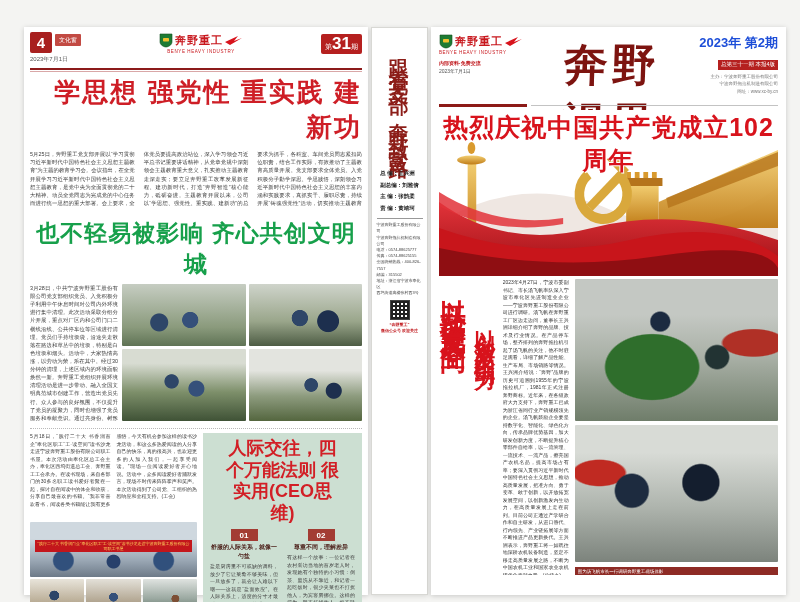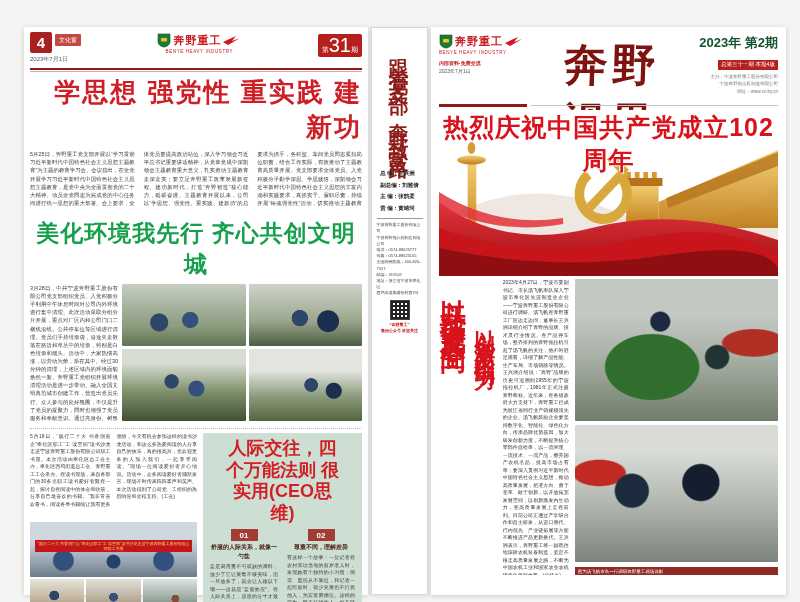--- a/index.html
+++ b/index.html
@@ -18,21 +18,21 @@
   .lp-hl-row { display:flex; align-items:flex-start; gap:3px; }
   .pageno { width:22px; height:21px; background:#a8201f; color:#fff; font-size:15px; font-weight:700;
             display:flex; align-items:center; justify-content:center; border-radius:2px; }
   .lp-tag { background:#c24a43; color:#fff; font-size:6px; padding:1.5px 4px; margin-top:2px; border-radius:1px; }
   .lp-date { font-size:6px; color:#555; margin-top:2px; }
   .logo-block { display:flex; flex-direction:column; align-items:center; margin-top:1px; }
   .logo-row { display:flex; align-items:center; gap:2px; }
   .logo-name { color:#c8171d; font-weight:900; font-size:11px; letter-spacing:1px; }
   .logo-sub { color:#c8171d; font-size:4.5px; letter-spacing:.6px; margin-top:1px; }
   .issue-box { background:#b5201f; color:#fff; padding:1px 4px 2px; border-radius:2px; display:flex; align-items:baseline; margin-top:2px;}
-  .issue-box .sm { font-size:7px; } .issue-box .big { font-size:20px; font-weight:400; line-height:1; }
+  .issue-box .sm { font-size:7px; } .issue-box .big { font-size:17px; font-weight:700; line-height:1; }
   .lp-rule { height:2px; background:#8c1a1a; margin:2px 0 1px; }
   .lp-rule2 { height:1px; background:#d9a7a7; margin-bottom:3px; }
 
   
   .hl-red { text-align:right; color:#ce1e26; font-weight:900; font-size:26px; letter-spacing:2px; margin:2px 0 5px; }
   .cols3 { column-count:3; column-gap:9px; font-size:5.4px; line-height:1.52; text-align:justify;
            color:#3a3a3a; height:64px; overflow:hidden; }
   .hl-green { text-align:center; color:#17a04b; font-weight:900; font-size:23px; letter-spacing:1px; margin:4px 0 4px; }
   .env { display:flex; gap:4px; height:139px; }
   .env-text { width:88px; font-size:5.4px; line-height:1.5; text-align:justify; color:#3a3a3a; overflow:hidden; }
@@ -79,21 +79,21 @@
   .qr-label { font-size:4px; color:#c0181d; font-weight:700; text-align:center; line-height:1.3; white-space:pre-line; }
 
   
   .rp-masthead { display:flex; justify-content:space-between; padding:3px 8px 0; height:72px; }
   .rp-left { width:110px; }
   .rp-note { color:#c0181d; font-size:5px; font-weight:700; margin-top:5px; }
   .rp-date { color:#555; font-size:5px; margin-top:2px; }
   .rp-title { flex:1; text-align:center; font-family:"Liberation Serif",serif; font-weight:900;
               color:#7d1410; font-size:44px; letter-spacing:4px; margin-top:2px; transform:skewX(-2deg); }
   .rp-right { width:104px; text-align:right; }
-  .iss { font-size:13px; font-weight:700; color:#14532d; }
+  .iss { font-size:13px; font-weight:700; color:#1d4ed8; }
   .iss-badge { display:inline-block; background:#b5201f; color:#fff; font-size:5.5px; padding:1.5px 3px; margin:2px 0 3px; }
   .pub { font-size:4.5px; color:#777; line-height:1.7; white-space:pre-line; }
   .rp-rule { position:relative; height:3px; margin:1px 8px 2px; }
   .rp-rule::before { content:""; position:absolute; left:0; top:0; width:26%; height:3px; background:#8c1a17; }
   .rp-rule::after  { content:""; position:absolute; left:27%; right:0; top:1px; height:1px; background:#c3c3c3; }
 
   .banner { margin:3px 8px 2px; height:166px; position:relative; overflow:hidden; background:#fff; }
   .banner-headline { position:relative; z-index:3; text-align:center; font-size:25px; font-weight:900;
       color:#d8131c; letter-spacing:1px; margin-top:1px; text-shadow:1px 1px 0 #fff, -1px -1px 0 #fff; }
   .banner-art { position:absolute; left:0; top:22px; width:100%; height:144px; }
@@ -149,21 +149,21 @@
         <span class="big">31</span>
         <span class="sm">期</span>
       </div>
     </div>
     <div class="lp-rule"></div>
     <div class="lp-rule2"></div>
 
     <div class="hl-red">学思想 强党性 重实践 建新功</div>
     <div class="cols3">5月25日，奔野重工党支部开展以“学习贯彻习近平新时代中国特色社会主义思想主题教育”为主题的教育学习会。会议指出，在全党开展学习习近平新时代中国特色社会主义思想主题教育，是党中央为全面贯彻党的二十大精神、动员全党同志为完成党的中心任务而进行统一思想的重大部署。会上要求，全体党员要提高政治站位，深入学习领会习近平总书记重要讲话精神，从党章党规中深刻领会主题教育重大意义，扎实推动主题教育走深走实；要立足奔野重工改革发展新征程、建功新时代，打造“奔野智造”核心能力，砥砺奋进。主题教育开展以来，公司以“学思想、强党性、重实践、建新功”的总要求为抓手，各科室、车间党员同志紧扣岗位职责，结合工作实际，有效推动了主题教育高质量开展。党支部要求全体党员、入党积极分子勤学深思、学思践悟，深刻领会习近平新时代中国特色社会主义思想的丰富内涵和实践要求，真抓实干、履职尽责，持续开展“铸魂强党性”活动，切实推动主题教育走深走实，为奔野重工高质量发展而担负起自己的责任与义务。(党支部)</div>
 
-    <div class="hl-green">美化环境我先行 齐心共创文明城</div>
+    <div class="hl-green">也不轻易被影响 齐心共创文明城</div>
     <div class="env">
       <div class="env-text">3月28日，中共宁波奔野重工股份有限公司党支部组织党员、入党积极分子利用中午休息时间对公司内外环境进行集中清理。此次活动采取分组分片开展，重点对厂区内和公司门口二横线沿线、公共停车位等区域进行清理。党员们手持垃圾袋，沿途夹走散落在路边和草丛中的垃圾，特别是白色垃圾和烟头。活动中，大家热情高涨，以劳动为荣，乐在其中。经过30分钟的清理，上述区域内的环境面貌焕然一新。奔野重工党组织开展环境清理活动是进一步带动、融入全国文明典范城市创建工作，营造出党员先行、众人参与的良好氛围，不仅提升了党员的凝聚力，同时也增强了党员服务和奉献意识。通过亮身份、树形象、作表率，在创建全国文明典范城市迎检中亮明身份，展示出奔野重工党员的精神面貌和风采。(党支部)</div>
       <div class="env-photos">
         <div class="photo ph-a"></div>
         <div class="photo ph-b"></div>
         <div class="photo ph-c"></div>
         <div class="photo ph-d"></div>
       </div>
     </div>
 

